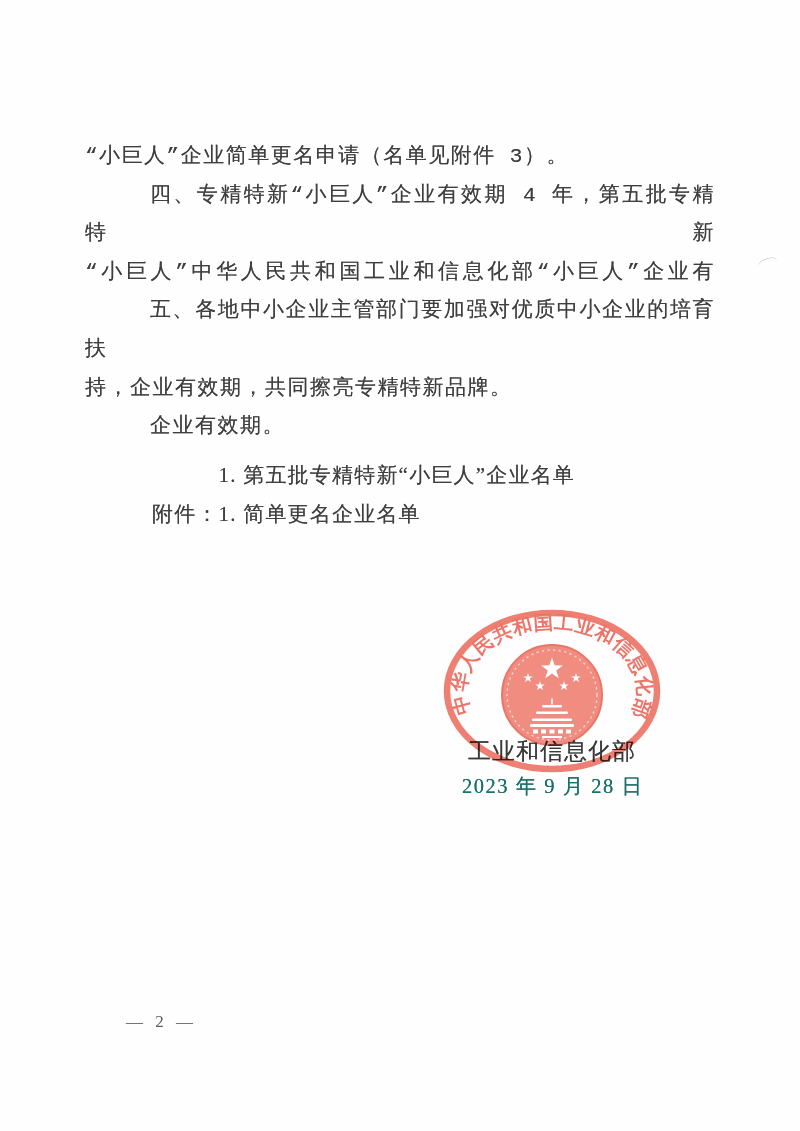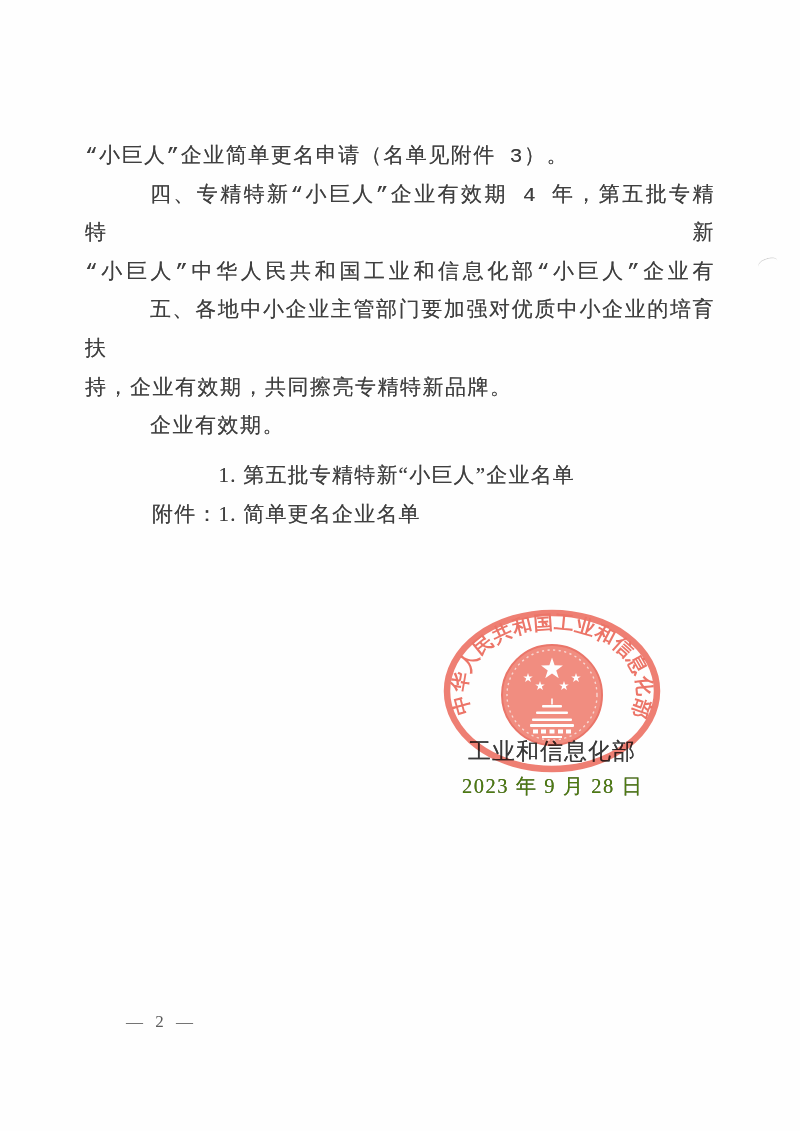--- a/index.html
+++ b/index.html
@@ -51,21 +51,21 @@
     color:#3a3a3a;
     text-shadow:0 0 .6px rgba(55,55,55,.8);
     white-space:nowrap;
     font-family:Liberation Serif, serif;
   }
   .issue-date{
     position:absolute;
     left:462px;top:772px;
     font-size:20.5px;
     letter-spacing:1.5px;
-    color:#4d7c0f;
+    color:#0f766e;
     text-shadow:0 0 .6px rgba(55,55,55,.8);
     white-space:nowrap;
   }
   
   .seal{
     position:absolute;
     left:441px;top:606px;
     width:222px;height:170px;
     mix-blend-mode:multiply;
     opacity:.93;

